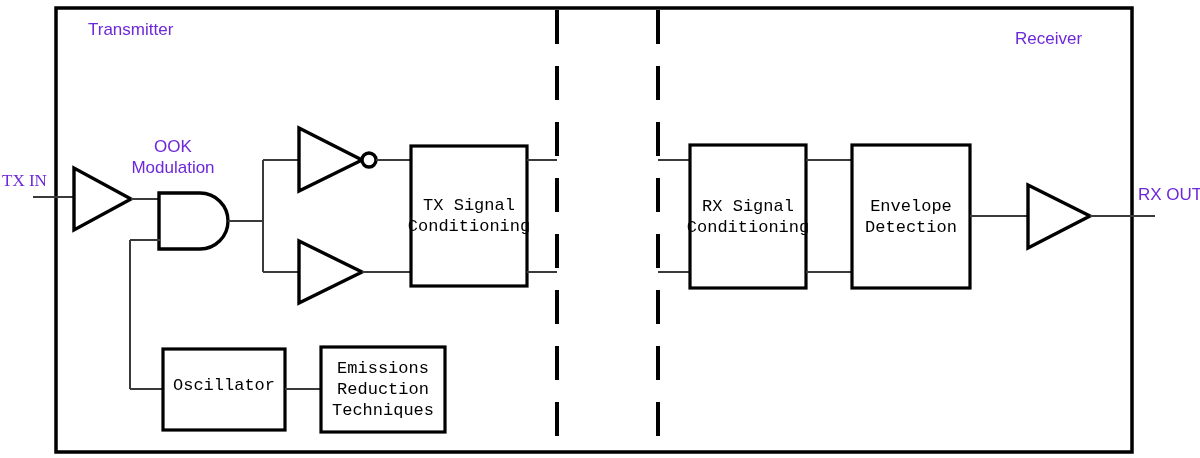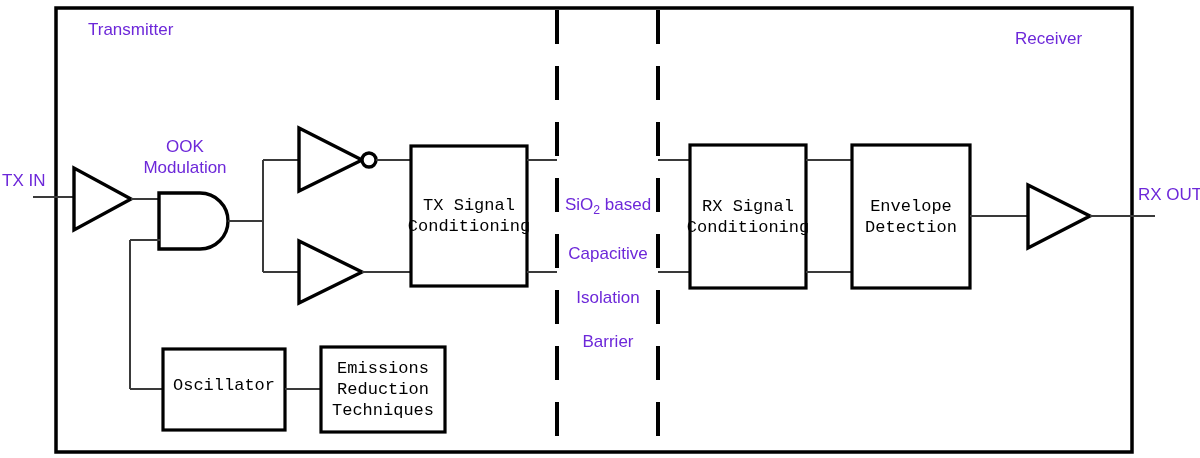--- a/index.html
+++ b/index.html
@@ -136,33 +136,27 @@
     <rect class="blockbox" x="163" y="349" width="122" height="81"></rect>
     <line class="wire" x1="285" y1="389" x2="321" y2="389"></line>
     <rect class="blockbox" x="321" y="347" width="124" height="85"></rect>
 
   </svg>
 
   <div class="lbl left" style="left:88px; top:19px; width:160px;">Transmitter</div>
 
   <div class="lbl left" style="left:1015px; top:28px; width:150px;">Receiver</div>
 
-  <div class="lbl left" style="left:2px; top:170px; width:60px;">TX IN</div>
+  <div class="lbl left" style="left:2px; top:170px; width:60px;font-family:Liberation Serif, serif;">TX IN</div>
 
   <div class="lbl left" style="left:1138px; top:184px; width:70px;">RX OUT</div>
 
-  <div class="lbl" style="left:124px; top:136px; width:122px;">OOK
+  <div class="lbl" style="left:112px; top:136px; width:122px;">OOK
 Modulation</div>
 
-  <div class="lbl" style="left:553px; top:172px; width:110px; line-height:22px;">
-    <span><span>SiO</span><sub>2</sub><span> based</span></span><br>
-    <span>Capacitive</span><br>
-    <span>Isolation</span><br>
-    <span>Barrier</span>
-  </div>
 
   <div class="blk-text" style="left:411px; top:146px; width:116px; height:140px;">TX Signal
 Conditioning</div>
 
   <div class="blk-text" style="left:690px; top:145px; width:116px; height:143px;">RX Signal
 Conditioning</div>
 
   <div class="blk-text" style="left:852px; top:145px; width:118px; height:143px;border-radius:20px;">Envelope
 Detection</div>
 

